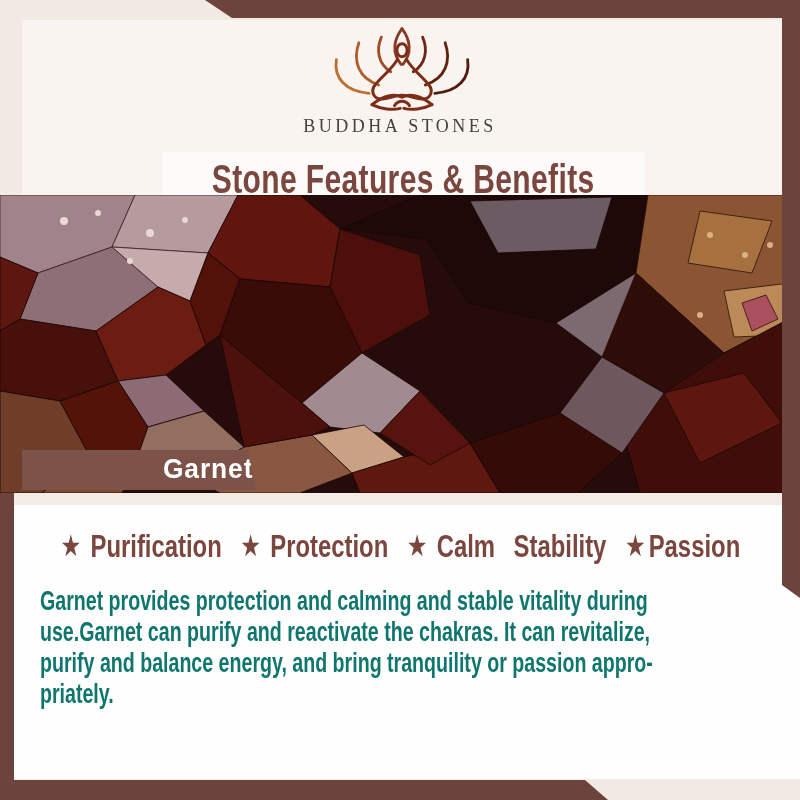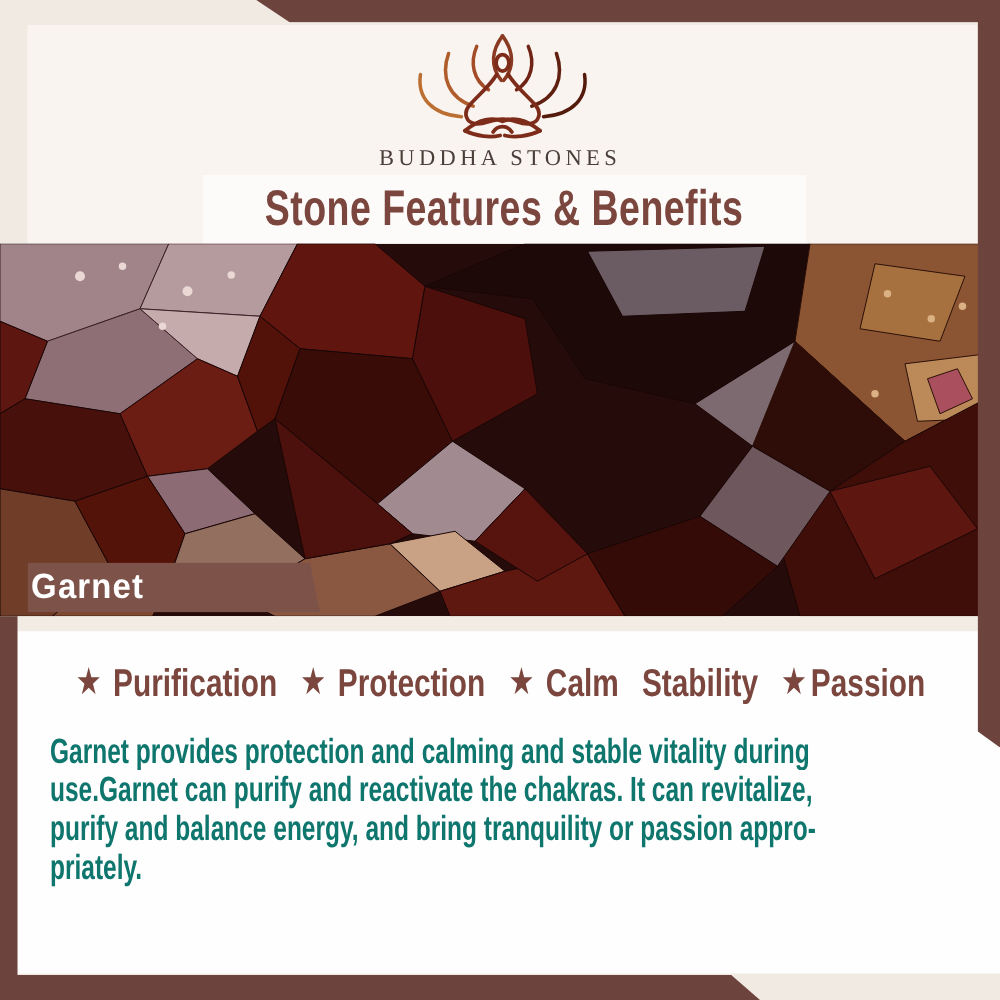--- a/index.html
+++ b/index.html
@@ -16,33 +16,33 @@
   .bottom-beige{left:0;top:779px;width:800px;height:21px;background:#f1eae3;z-index:18;}
   .bottom-band{left:0;top:780px;width:640px;height:20px;background:#6c443d;
             clip-path:polygon(0 0,585px 0,608px 20px,0 20px);z-index:20;}
 
   
   .content-panel{left:22px;top:20px;width:760px;height:175px;background:#f9f4ef;z-index:1;}
   .logo-wrap{left:327px;top:24px;width:150px;height:90px;z-index:3;}
   .brand-name{left:0;top:116px;width:800px;text-align:center;z-index:3;
       font-family:"Liberation Serif","DejaVu Serif",serif;font-size:18px;
       letter-spacing:3.5px;color:#4a3e38;font-weight:400;}
-  .title-panel{left:162px;top:140px;width:483px;height:55px;background:#fdfbfa;z-index:2;
+  .title-panel{left:162px;top:152px;width:483px;height:55px;background:#fdfbfa;z-index:2;
       display:flex;align-items:center;justify-content:center;}
   .page-title{font-size:40px;font-weight:700;color:#7b463e;white-space:nowrap;
       transform:scaleX(.75);display:inline-block;letter-spacing:.5px;}
 
   
   .photo{left:0;top:195px;width:800px;height:298px;z-index:5;}
   .photo svg{display:block;}
 
   
   .stone-band{left:22px;top:450px;width:234px;height:40px;background:#7d5349;z-index:12;
       clip-path:polygon(0 0,226px 0,234px 40px,0 40px);
-      display:flex;align-items:center;justify-content:flex-start;}
+      display:flex;align-items:center;justify-content:flex-end;}
   .stone-label{color:#ffffff;font-size:28px;font-weight:700;letter-spacing:1px;
       transform:scaleX(.94);padding-bottom:2px;}
 
   
   .beige-strip{left:14px;top:493px;width:786px;height:12px;background:#f3ece5;z-index:6;}
   .white-section{left:14px;top:505px;width:786px;height:274px;background:#fefefe;z-index:6;}
 
   .features-row{left:0;top:527px;width:800px;z-index:8;display:flex;justify-content:center;}
   .features-inner{display:flex;align-items:center;gap:24px;transform:scaleX(.77);
       color:#7b463e;font-weight:700;font-size:31px;line-height:40px;white-space:nowrap;}

